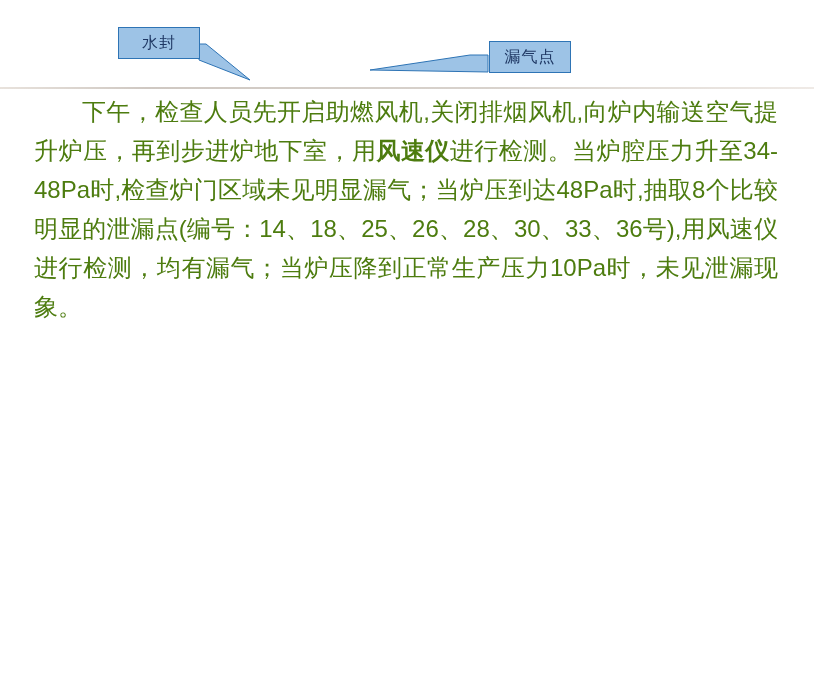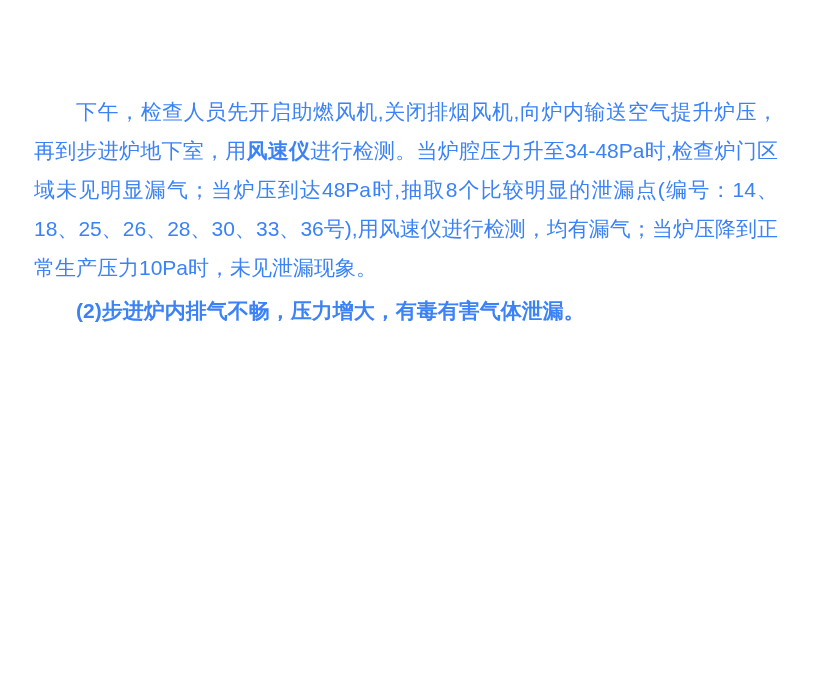--- a/index.html
+++ b/index.html
@@ -73,23 +73,23 @@
   .body {
     position: absolute;
     left: 0;
     top: 92px;
     width: 814px;
     padding: 0 36px 0 34px;
     box-sizing: border-box;
   }
   p.para {
     margin: 0 0 2px 0;
-    font-size: 21px;
+    font-size: 24px;
     line-height: 39px;
-    color: #3b82f6;
+    color: #4d7c0f;
     text-align: justify;
     text-justify: inter-ideograph;
     letter-spacing: 0px;
     font-family: "Liberation Sans", sans-serif;
   }
   p.indent {
     text-indent: 2em;
   }
   p.bold-head {
     font-weight: bold;
@@ -99,25 +99,40 @@
   }
   .b {
     font-weight: bold;
   }
 </style>
 </head>
 <body>
 
 <div class="page">
 
+  <div class="figure-area">
+    <svg class="tails" viewBox="0 0 814 88" xmlns="http://www.w3.org/2000/svg">
+      <polygon points="199,44 199,60 250,80 206,44" fill="#9dc3e6" stroke="#2e74b5" stroke-width="1"></polygon>
+      <polygon points="488,55 488,72 370,70 470,55" fill="#9dc3e6" stroke="#2e74b5" stroke-width="1"></polygon>
+    </svg>
+
+    <div class="callout callout-left">
+      <span>水封</span>
+    </div>
+
+    <div class="callout callout-right">
+      <span>漏气点</span>
+    </div>
+
+    <div class="hrule"></div>
+  </div>
 
   <div class="body">
 
     <p class="para indent">
       <span>下午，检查人员先开启助燃风机,关闭排烟风机,向炉内输送空气提升炉压，再到步进炉地下室，用</span><span class="b">风速仪</span><span>进行检测。当炉腔压力升至34-48Pa时,检查炉门区域未见明显漏气；当炉压到达48Pa时,抽取8个比较明显的泄漏点(编号：14、18、25、26、28、30、33、36号),用风速仪进行检测，均有漏气；当炉压降到正常生产压力10Pa时，未见泄漏现象。</span>
     </p>
 
-    <p class="para bold-head">(2)步进炉内排气不畅，压力增大，有毒有害气体泄漏。</p>
 
 
   </div>
 
 </div>
 
 </body></html>

